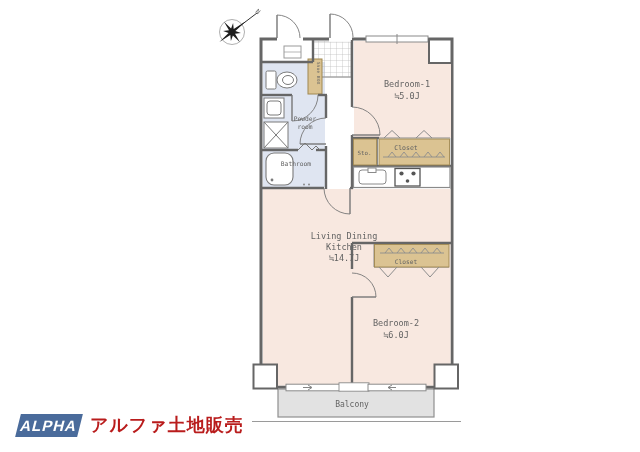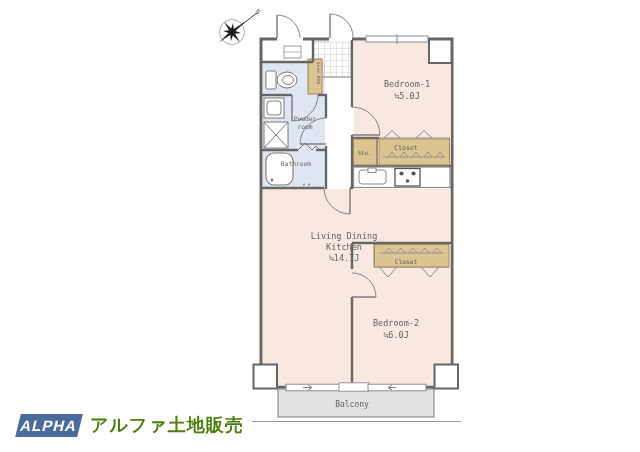--- a/index.html
+++ b/index.html
@@ -4,21 +4,21 @@
 <style>
   html,body{margin:0;padding:0;background:#ffffff;}
   .canvas{position:relative;width:640px;height:452px;background:#fff;overflow:hidden;
           font-family:"DejaVu Sans Mono", monospace;}
   .plan-svg{position:absolute;left:0;top:0;}
   .plan-svg text{fill:#636363;font-family:"DejaVu Sans Mono", monospace;}
   .logo-badge{position:absolute;left:18px;top:414px;width:62px;height:23px;background:#4a6b9b;
               transform:skewX(-14deg);display:flex;align-items:center;justify-content:center;}
   .logo-badge span{color:#ffffff;font-weight:bold;font-size:15px;letter-spacing:1px;
                    font-family:"Liberation Sans", sans-serif;}
-  .company-name{position:absolute;left:90px;top:413px;font-size:18px;font-weight:bold;color:#4d7c0f;
+  .company-name{position:absolute;left:90px;top:413px;font-size:18px;font-weight:bold;color:#b91c1c;
                 letter-spacing:1px;font-family:"Liberation Sans", sans-serif;}
 </style>
 </head>
 <body>
 
 <div class="canvas">
 
 <svg class="plan-svg" width="640" height="452" viewBox="0 0 640 452">
   <defs>
     <pattern id="hatch" width="6" height="6" patternUnits="userSpaceOnUse">

